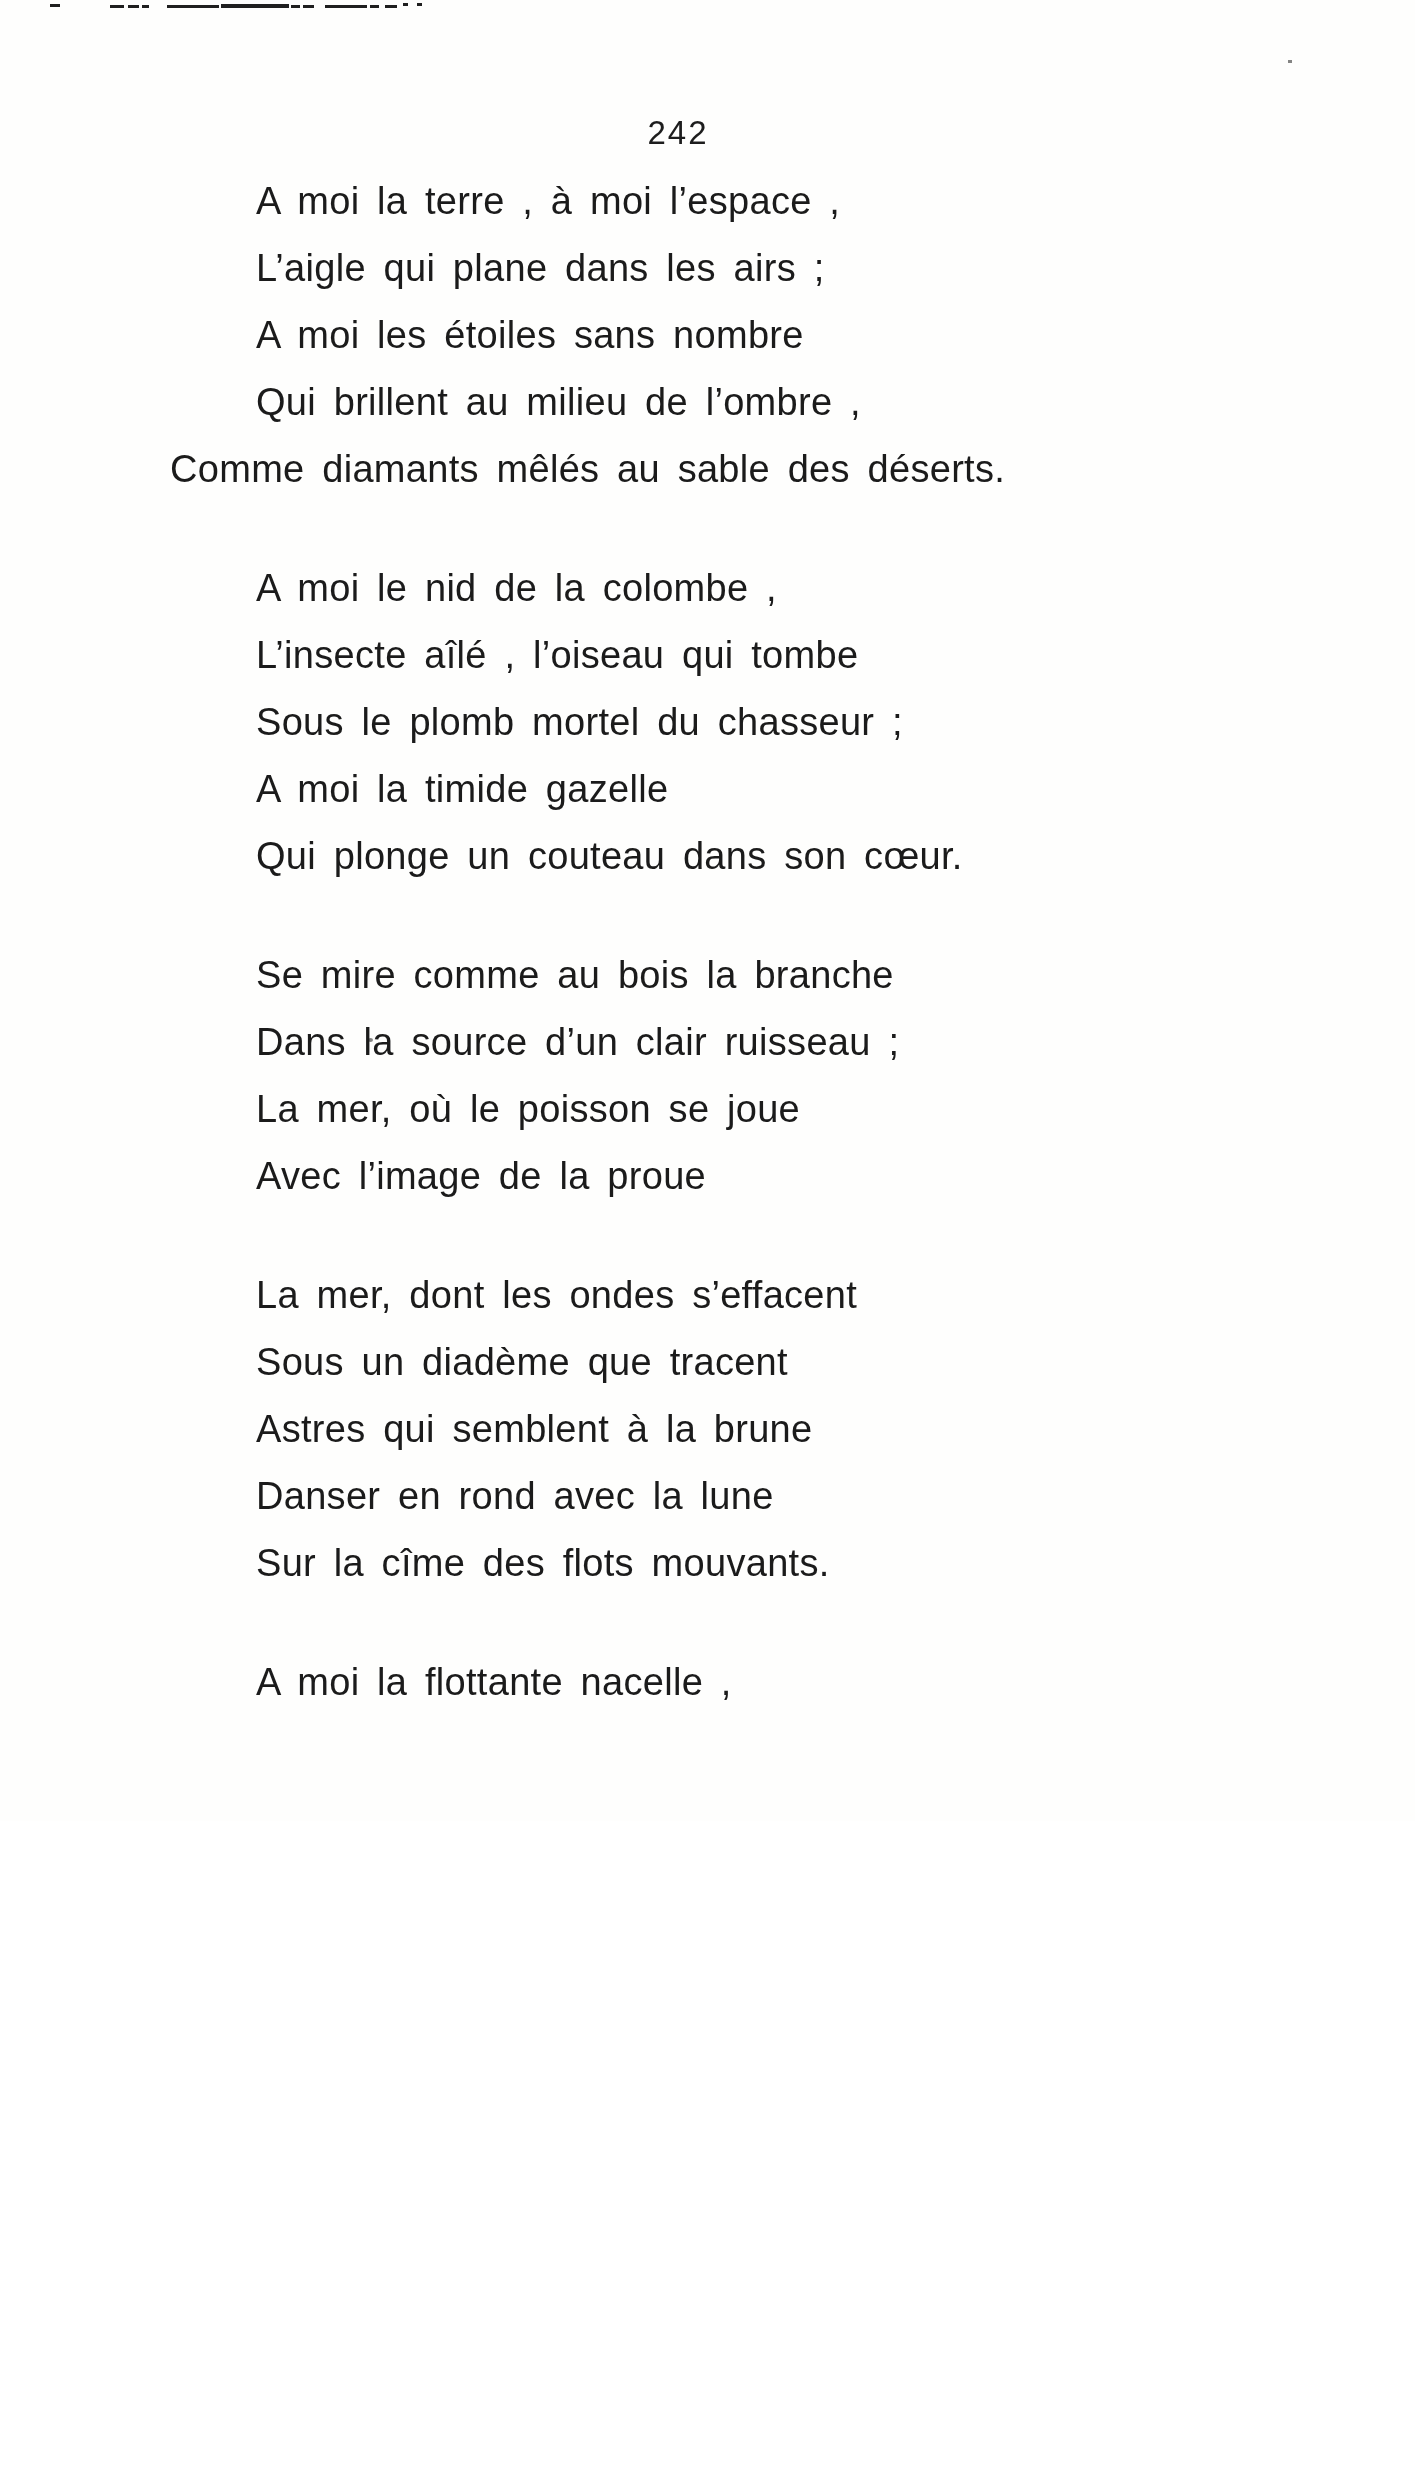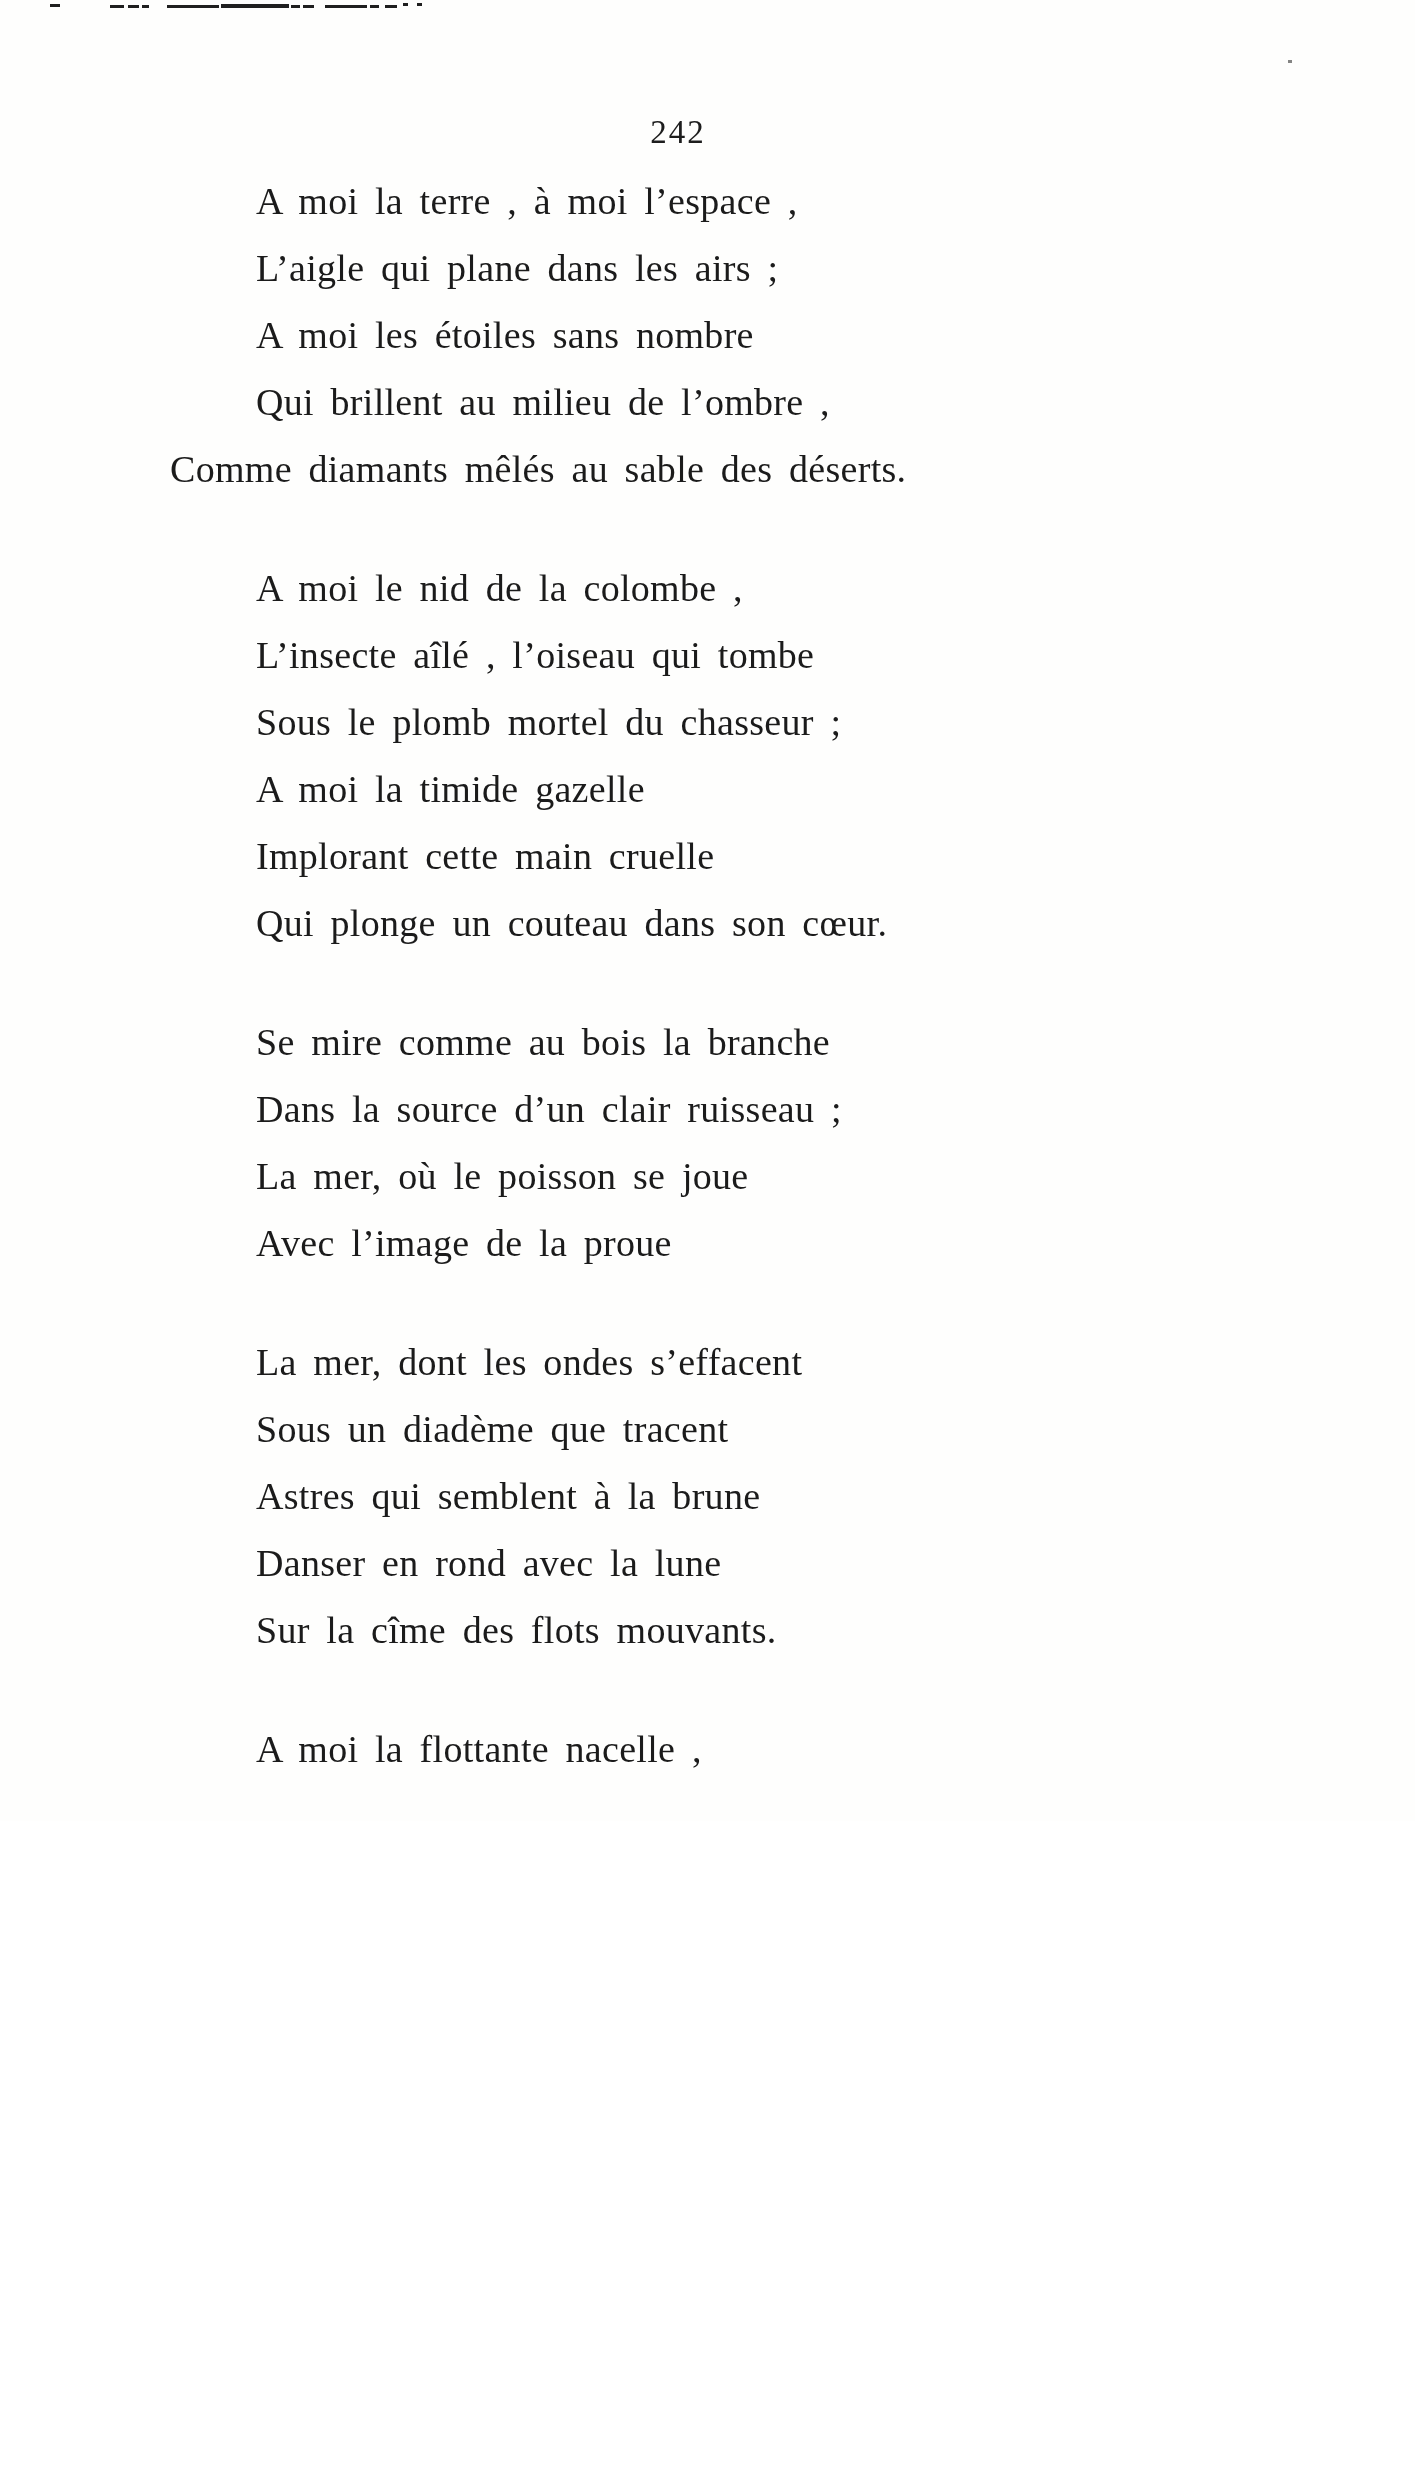--- a/index.html
+++ b/index.html
@@ -6,21 +6,21 @@
     margin: 0;
     padding: 0;
     background: #ffffff;
   }
   .page {
     position: relative;
     width: 1415px;
     height: 1821px;
     background: #fefefd;
     overflow: hidden;
-    font-family: Liberation Serif, serif;
+    font-family: Liberation Sans, sans-serif;
     color: #1b1b1b;
   }
   .page-number {
     position: absolute;
     top: 114px;
     left: 613px;
     width: 130px;
     text-align: center;
     font-size: 33px;
     letter-spacing: 2px;
@@ -88,21 +88,20 @@
         <div class="line">L’aigle qui plane dans les airs ;</div>
         <div class="line">A moi les étoiles sans nombre</div>
         <div class="line">Qui brillent au milieu de l’ombre ,</div>
         <div class="line outdent">Comme diamants mêlés au sable des déserts.</div>
       </div>
       <div class="stanza">
         <div class="line">A moi le nid de la colombe ,</div>
         <div class="line">L’insecte aîlé , l’oiseau qui tombe</div>
         <div class="line">Sous le plomb mortel du chasseur ;</div>
         <div class="line">A moi la timide gazelle</div>
-        <div class="line">Implorant cette main cruelle</div>
         <div class="line">Qui plonge un couteau dans son cœur.</div>
       </div>
       <div class="stanza">
         <div class="line">Se mire comme au bois la branche</div>
         <div class="line">Dans la source d’un clair ruisseau ;</div>
         <div class="line">La mer, où le poisson se joue</div>
         <div class="line">Avec l’image de la proue</div>
       </div>
       <div class="stanza">
         <div class="line">La mer, dont les ondes s’effacent</div>

